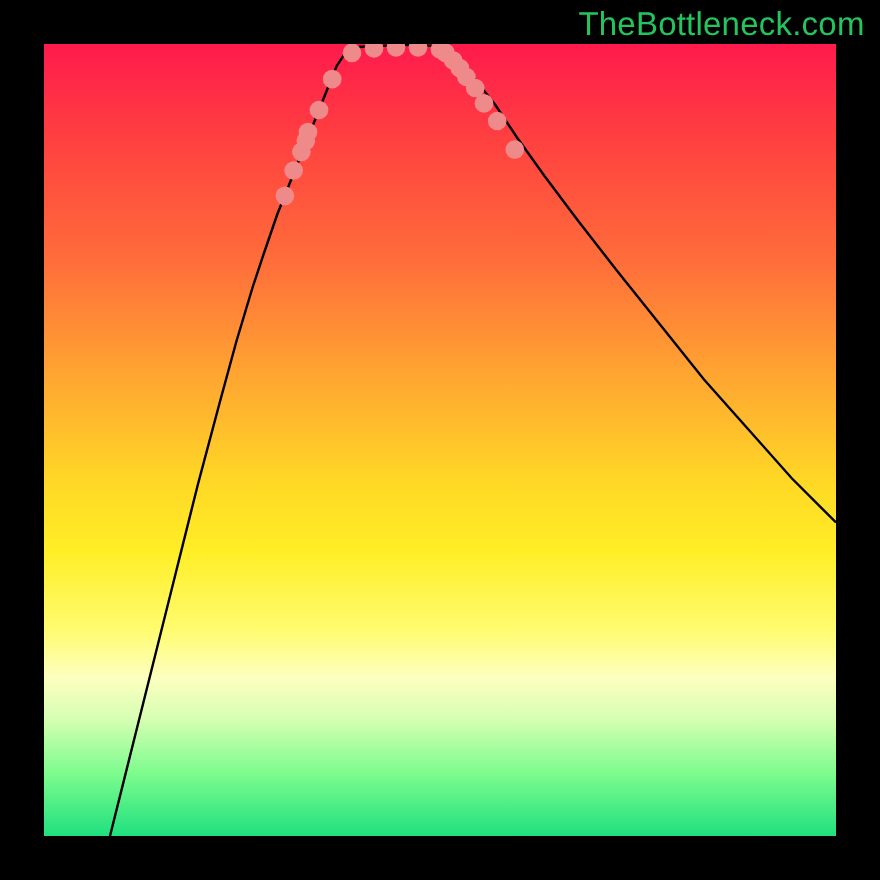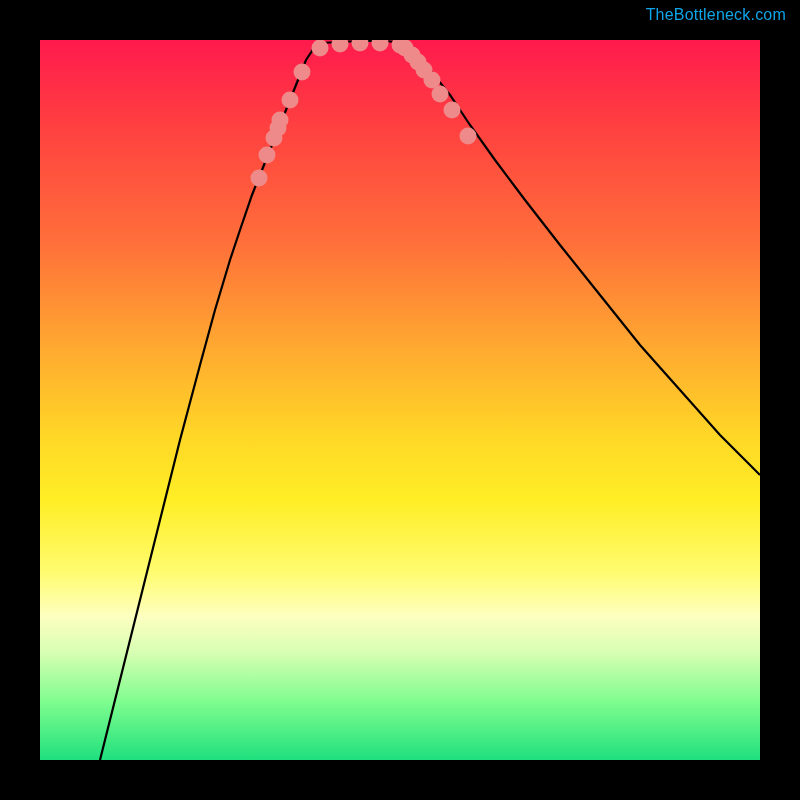--- a/index.html
+++ b/index.html
@@ -14,22 +14,22 @@
   .outer {
     position: relative;
     width: 800px;
     height: 800px;
     background: #000;
   }
   .watermark {
     position: absolute;
     top: 6px;
     right: 14px;
-    color: #0ea5e9;
-    font-size: 16px;
+    color: #22c55e;
+    font-size: 30px;
     font-weight: 500;
     letter-spacing: 0.2px;
     user-select: none;
   }
   .plot {
     position: absolute;
     left: 40px;
     top: 40px;
     width: 720px;
     height: 720px;

